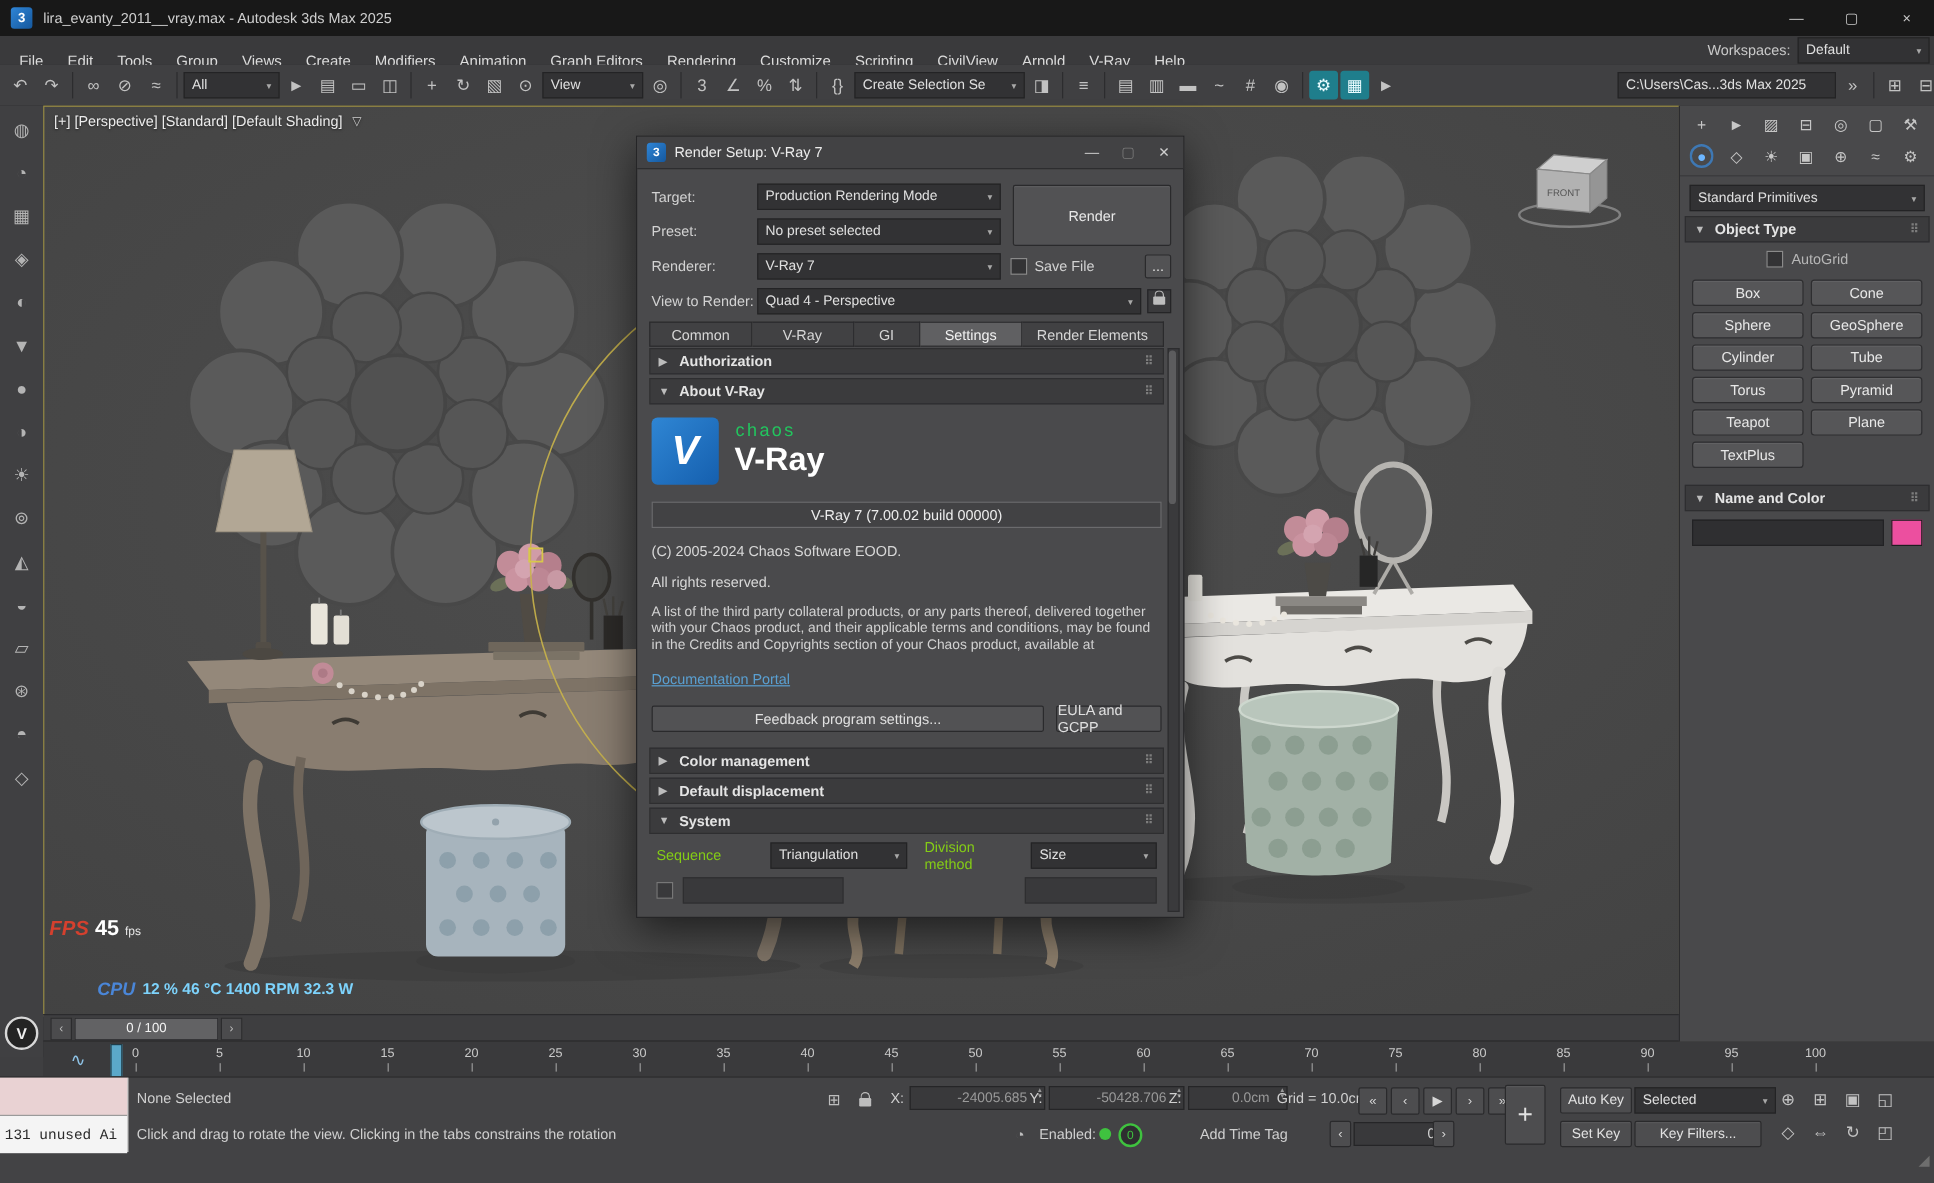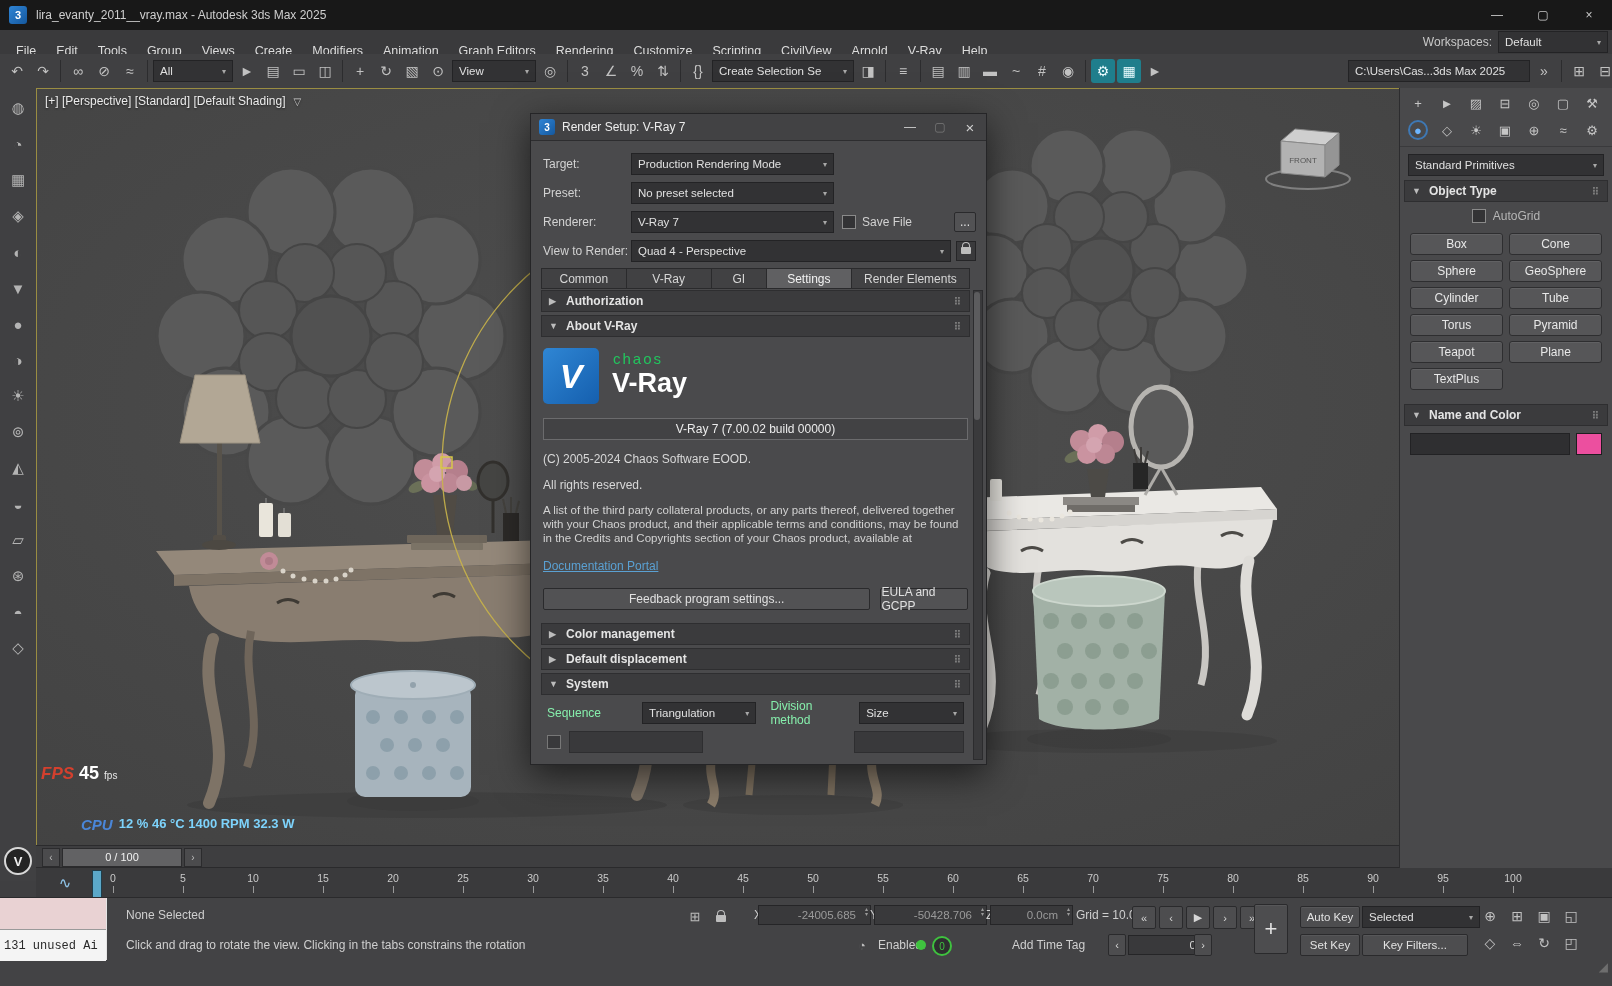--- a/index.html
+++ b/index.html
@@ -68,21 +68,21 @@
   .logo-sq{position:absolute;left:2px;top:8px;width:56px;height:56px;border-radius:5px;background:linear-gradient(135deg,#2f86d4,#155fae);
            display:flex;align-items:center;justify-content:center;color:#fff;font-size:34px;font-weight:bold;font-style:italic;}
   .brand-small{position:absolute;left:72px;top:10px;color:#22c55e;font-size:15px;letter-spacing:2px;}
   .brand-large{position:absolute;left:71px;top:28px;color:#ffffff;font-size:27px;font-weight:bold;}
   .version-bar{margin-top:72px;height:20px;border:1px solid #6b6b6d;background:#424244;display:flex;align-items:center;justify-content:center;color:#ececec;font-size:12px;}
   .about-text{color:#d8d8d8;font-size:12px;margin-top:12px;}
   .about-legal{color:#d2d2d2;font-size:11.5px;line-height:1.2;margin-top:12px;}
   .doc-link{display:inline-block;margin-top:14px;color:#5aa0d2;text-decoration:underline;font-size:12px;}
   .about-btns{display:flex;margin-top:15px;gap:10px;}
   .sys-row{display:flex;align-items:center;gap:8px;margin:4px 6px 0;}
-  .sys-label{color:#86efac;font-size:12px;}
+  .sys-label{color:#84cc16;font-size:12px;}
   .dlg-scroll{position:absolute;right:3px;top:150px;bottom:4px;width:8px;background:#3a3a3c;border:1px solid #2c2c2e;}
   .dlg-thumb{position:absolute;left:0;top:1px;width:6px;height:128px;background:#5c5c5e;border-radius:3px;}
   .padlock{position:relative;width:10px;height:7px;background:#bdbdbd;border-radius:1px;margin-top:5px;}
   .padlock::before{content:"";position:absolute;left:1px;top:-5px;width:6px;height:5px;border:1.5px solid #bdbdbd;border-bottom:none;border-radius:4px 4px 0 0;}
   .lock-btn{width:18px;height:18px;background:#3a3a3c;border:1px solid #252527;display:flex;align-items:flex-start;justify-content:center;}
   
   .right-panel{position:absolute;right:0;top:88px;width:212px;height:780px;background:#49494b;border-left:1px solid #2c2c2e;z-index:10;}
   .rp-row{display:flex;align-items:center;gap:9px;padding:5px 8px 2px;}
   .rp-icon{width:20px;height:20px;display:flex;align-items:center;justify-content:center;color:#c6c6c6;font-size:13px;}
   .rp-icon.sel{color:#6db6ff;box-shadow:0 0 0 2px #3e78b4 inset;border-radius:50%;}
@@ -105,21 +105,21 @@
   .ticks{position:absolute;left:70px;right:92px;top:0;bottom:0;display:flex;justify-content:space-between;}
   .tick{position:relative;display:flex;flex-direction:column;align-items:center;width:14px;}
   .tick span{font-size:10.5px;color:#cacaca;margin-top:4px;}
   .tick i{width:1px;height:7px;background:#9a9a9a;margin-top:2px;}
   
   .statusbar{position:absolute;left:0;top:897px;width:1612px;height:89px;background:#434345;border-top:1px solid #2a2a2c;}
   .listener{position:absolute;left:0;top:0;width:106px;height:62px;border-right:1px solid #e5e5e5;}
   .listener-pink{height:31px;background:#e9d2d3;border-bottom:1px solid #9a9a9a;}
   .listener-white{height:31px;background:#f4f4f4;color:#2a2a2a;display:flex;align-items:center;padding:0 4px;
                   font-family:"Liberation Mono",monospace;font-size:12px;white-space:nowrap;overflow:hidden;}
-  .sb-text{position:absolute;color:#cfcfcf;font-size:12px;white-space:nowrap;margin-left:12px;}
+  .sb-text{position:absolute;color:#cfcfcf;font-size:12px;white-space:nowrap;}
   .sb-field{position:absolute;height:18px;background:#39393b;border:1px solid #252527;color:#9a9a9a;font-size:11.5px;
             display:flex;align-items:center;justify-content:flex-end;padding:0 14px 0 5px;}
   .spin{position:absolute;right:2px;top:1px;display:flex;flex-direction:column;line-height:5px;font-size:6px;color:#9a9a9a;}
   .sb-btn{position:absolute;height:20px;background:#4d4d4f;border:1px solid #2a2a2c;border-radius:2px;color:#e2e2e2;
           display:flex;align-items:center;justify-content:center;font-size:11.5px;box-shadow:inset 0 1px 0 rgba(255,255,255,.06);}
   .pb-btn{width:22px;height:21px;background:#4d4d4f;border:1px solid #2a2a2c;border-radius:2px;color:#d6d6d6;
           display:flex;align-items:center;justify-content:center;font-size:11px;}
   .sb-icon{position:absolute;width:22px;height:20px;display:flex;align-items:center;justify-content:center;color:#bdbdbd;font-size:13px;}
   .nav-grid{position:absolute;left:1478px;top:6px;display:grid;grid-template-columns:repeat(4,24px);grid-auto-rows:24px;gap:3px;}
   .nav-ic{display:flex;align-items:center;justify-content:center;color:#c2c2c2;font-size:14px;}
@@ -523,20 +523,21 @@
         <span class="caret">▾</span>
       </div>
     </div>
     <div class="drow" style="top:43px;right:152px;">
       <span class="dlabel">Preset:</span>
       <div class="combo" style="flex:1">
         <span>No preset selected</span>
         <span class="caret">▾</span>
       </div>
     </div>
+    <div class="render-btn">Render</div>
     <div class="drow" style="top:72px;right:152px;">
       <span class="dlabel">Renderer:</span>
       <div class="combo" style="flex:1">
         <span>V-Ray 7</span>
         <span class="caret">▾</span>
       </div>
     </div>
     <div class="drow" style="top:72px;right:10px;left:auto;width:134px;gap:6px;">
       <span class="checkbox"></span>
       <span style="color:#d2d2d2">Save File</span>

